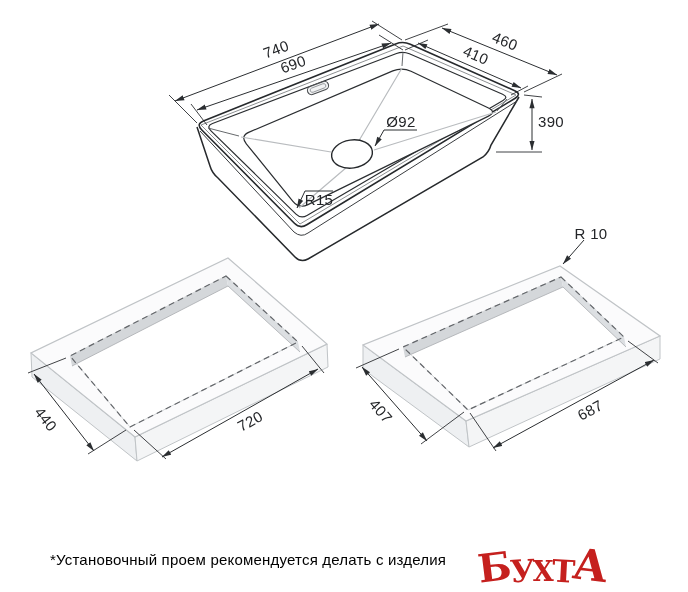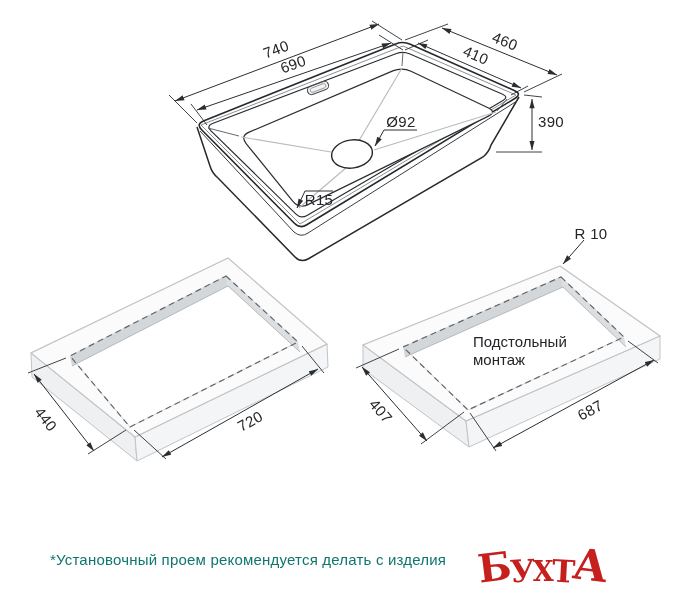--- a/index.html
+++ b/index.html
@@ -11,21 +11,21 @@
   .lbl{
     position:absolute;font-size:15px;color:#232528;white-space:nowrap;
     letter-spacing:.3px;transform:translate(-50%,-50%) rotate(var(--r,0deg));
     transform-origin:center center;
   }
   .under-block{
     position:absolute;left:473px;top:333px;font-size:15px;color:#232528;
     line-height:18px;white-space:nowrap;
   }
   .note{
-    position:absolute;left:50px;top:551px;font-size:15px;color:#0f766e;
+    position:absolute;left:50px;top:551px;font-size:15px;color:#000000;
     letter-spacing:.2px;white-space:nowrap;
   }
   .logo{
     position:absolute;left:482px;top:526px;width:120px;height:58px;
     display:flex;align-items:flex-end;justify-content:center;
     font-family:"DejaVu Serif",serif;font-weight:bold;letter-spacing:-2px;
     line-height:.85;
   }
   .logo span{display:block;}
   .logo .l1{font-size:39px;transform:rotate(-7deg);}
@@ -143,24 +143,20 @@
   <div class="lbl" style="left:293px;top:64px;--r:-20deg">690</div>
   <div class="lbl" style="left:505px;top:41px;--r:22deg">460</div>
   <div class="lbl" style="left:476px;top:55px;--r:23deg">410</div>
   <div class="lbl" style="left:551px;top:121px">390</div>
   <div class="lbl" style="left:401px;top:121px">Ø92</div>
   <div class="lbl" style="left:319px;top:199px">R15</div>
 
   <div class="lbl" style="left:46px;top:419px;--r:52deg">440</div>
   <div class="lbl" style="left:250px;top:421px;--r:-29deg">720</div>
 
-  <div class="under-block">
-    <div>Подстольный</div>
-    <div>монтаж</div>
-  </div>
   <div class="lbl" style="left:381px;top:411px;--r:49deg">407</div>
   <div class="lbl" style="left:590px;top:410px;--r:-29deg">687</div>
   <div class="lbl" style="left:591px;top:233px">R 10</div>
 
   <div class="note">*Установочный проем рекомендуется делать с изделия</div>
 
   <div class="logo" style="color: rgb(197, 32, 30);">
     <span class="l1">Б</span>
     <span class="l2">У</span>
     <span class="l3">Х</span>

